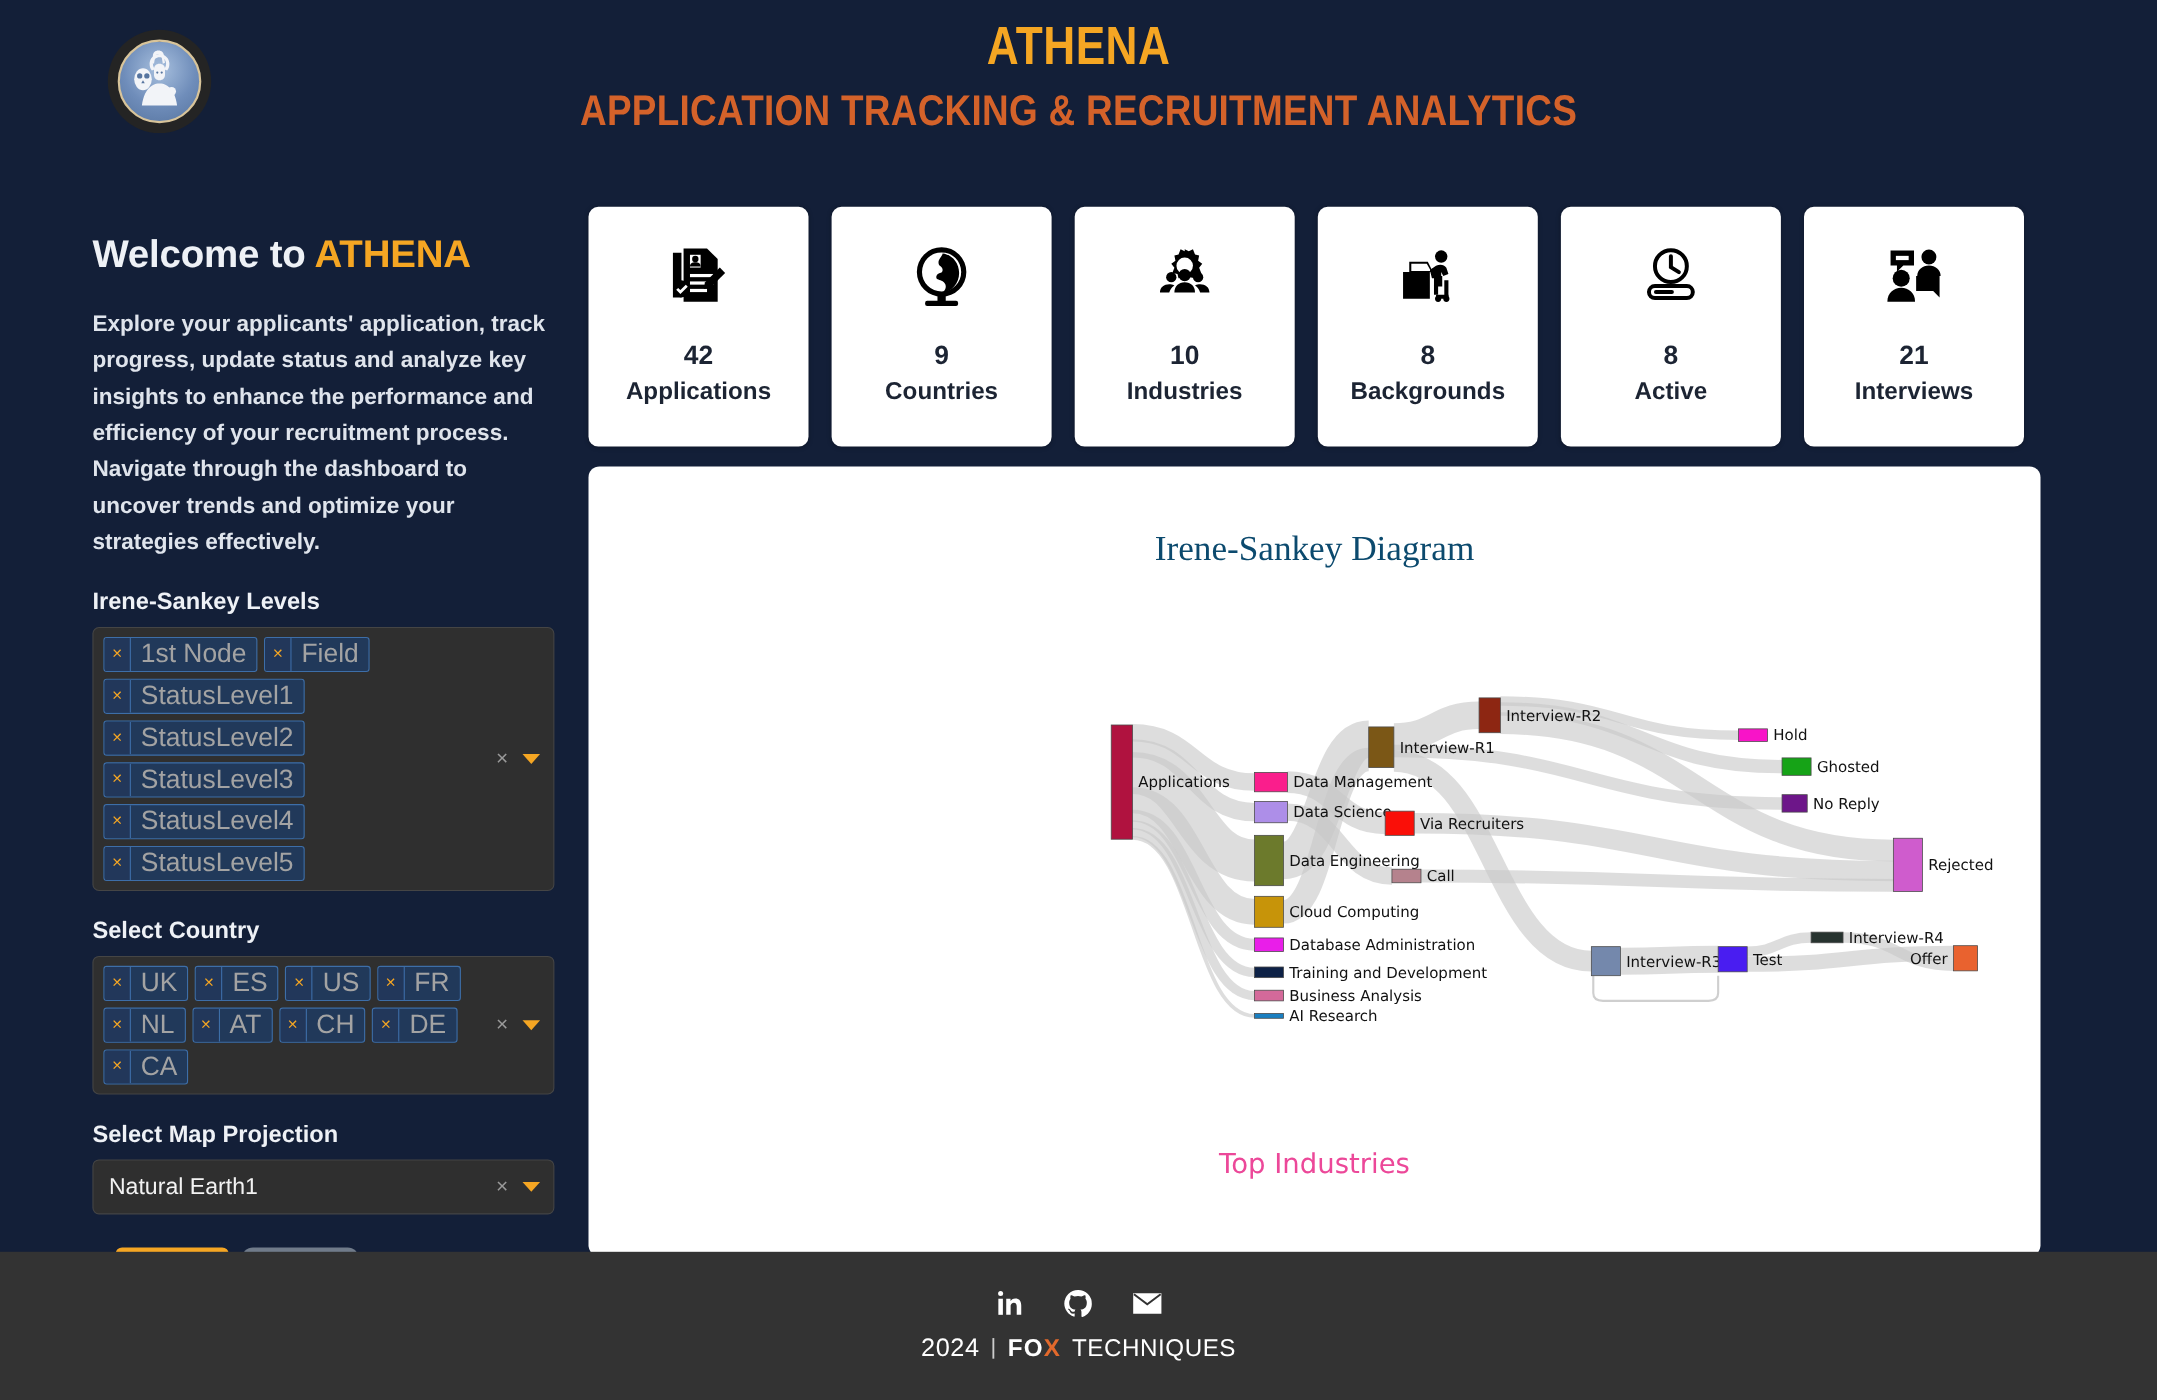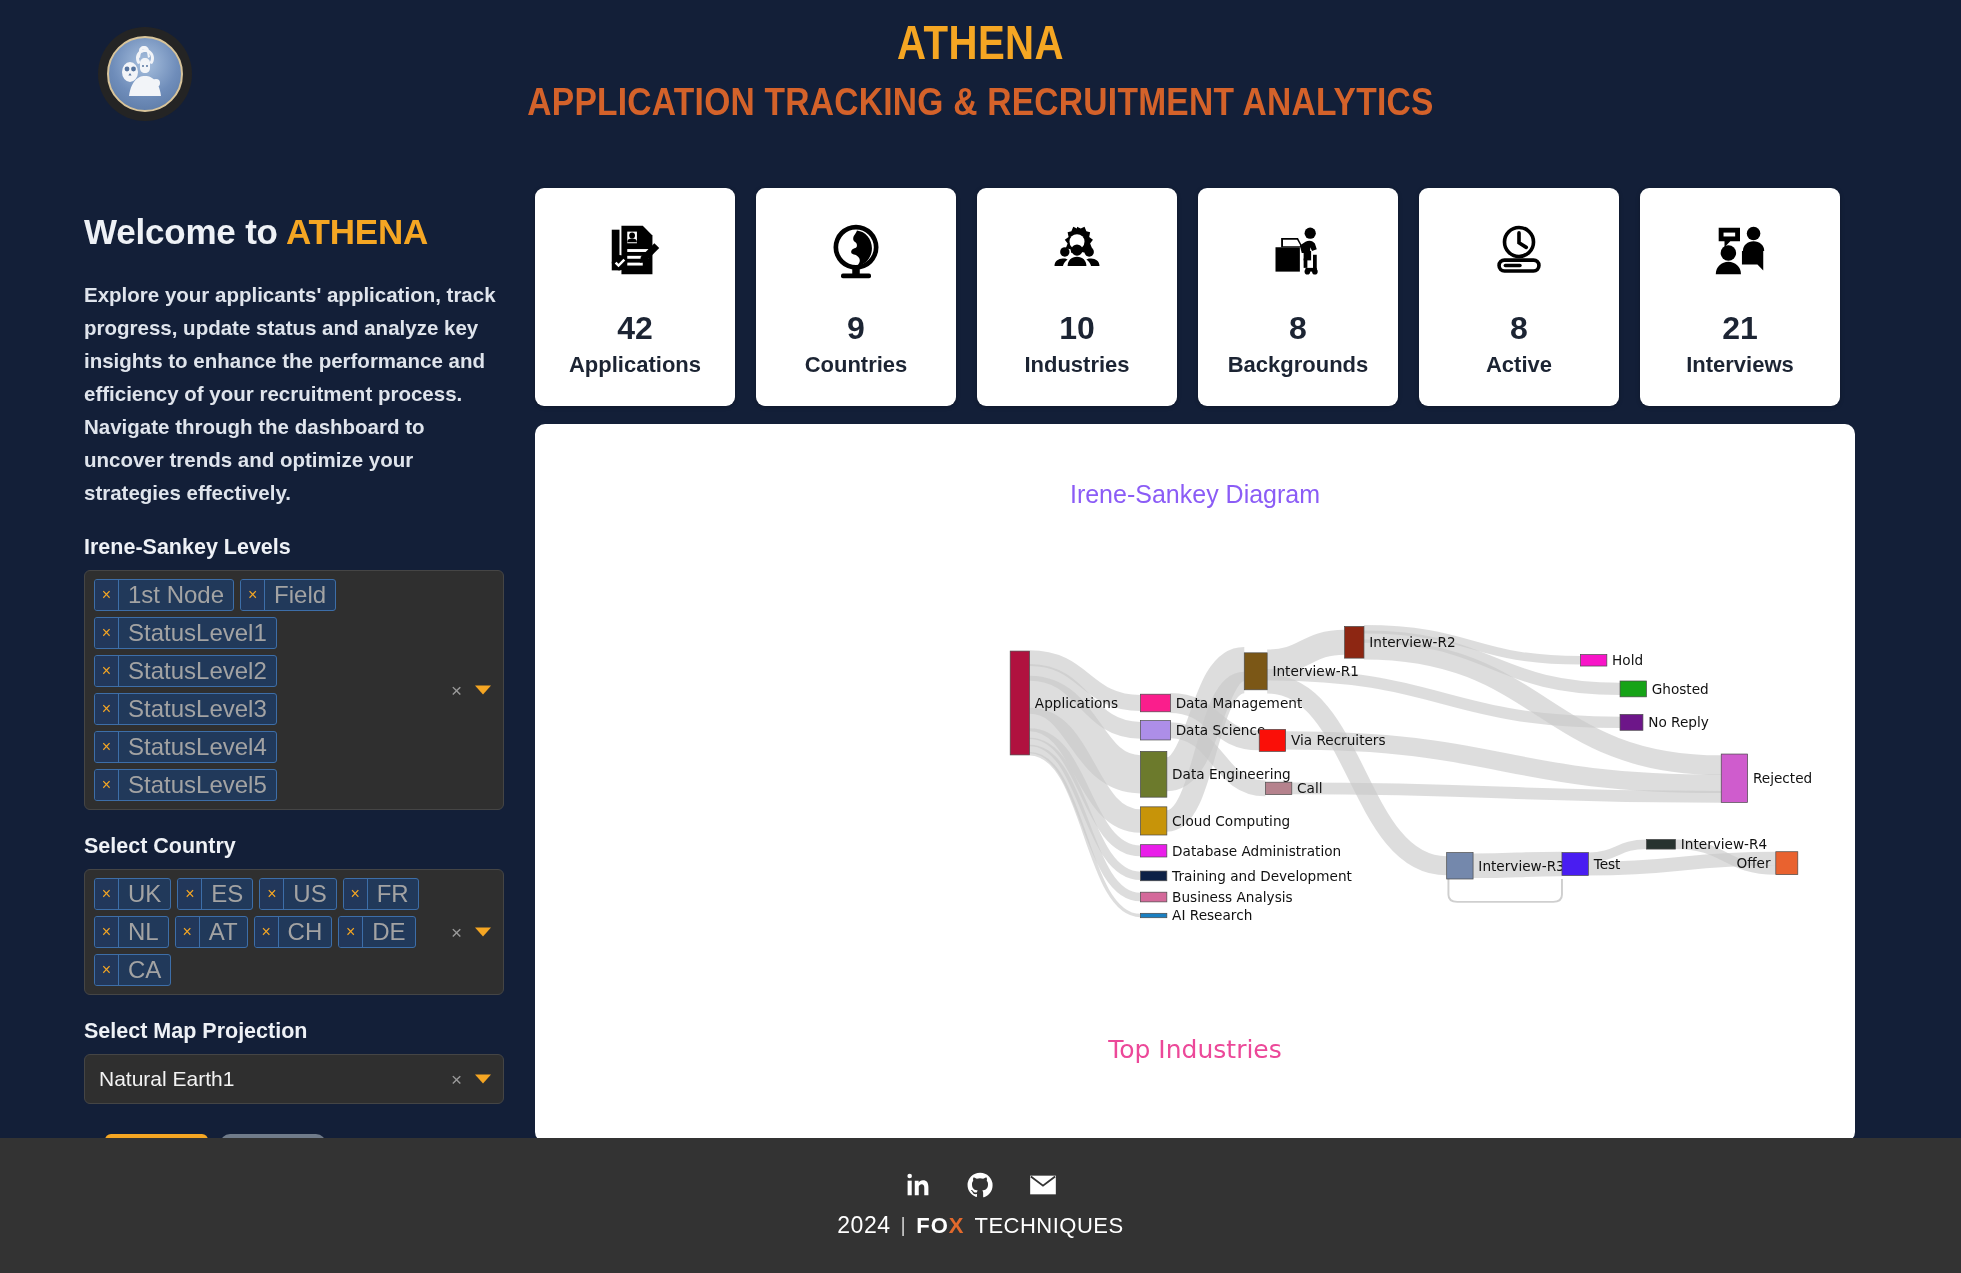--- a/index.html
+++ b/index.html
@@ -95,31 +95,31 @@
 
   
   .kpis { position: absolute; left: 535px; top: 188px; display: flex; gap: 21px; }
   .kpi {
     width: 200px; height: 218px; background: #ffffff; border-radius: 9px;
     display: flex; flex-direction: column; align-items: center;
     padding-top: 26px; box-shadow: 0 1px 4px rgba(0,0,0,.25);
   }
   .kpi .ico { height: 74px; display: flex; align-items: center; justify-content: center; }
   .kpi .ico svg { display: block; }
-  .kpi .num { margin-top: 22px; font-size: 32px; font-weight: 700; color: #1c2433; }
+  .kpi .num { margin-top: 22px; font-size: 24px; font-weight: 700; color: #1c2433; }
   .kpi .cap { margin-top: 5px; font-size: 22px; font-weight: 700; color: #1c2433; }
 
   
   .chart-card {
     position: absolute; left: 535px; top: 424px; width: 1320px; height: 718px;
     background: #ffffff; border-radius: 10px; overflow: hidden;
   }
   .chart-title {
-    text-align: center; font-size: 25px; color: #8b5cf6; margin-top: 56px;
-    font-family: Liberation Sans, sans-serif;
+    text-align: center; font-size: 32px; color: #0c4a6e; margin-top: 56px;
+    font-family: Liberation Serif, serif;
   }
   .sankey-wrap { position: relative; width: 1320px; height: 520px; }
   .sankey-wrap svg { position: absolute; left: 0; top: 0; }
   .bottom-title {
     text-align: center; font-size: 25px; color: #ec4899; margin-top: 6px;
     font-family: "DejaVu Sans", sans-serif;
   }
 
   
   .footer {

